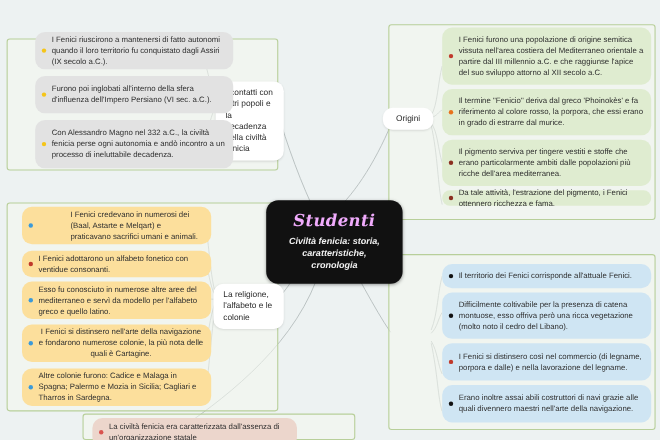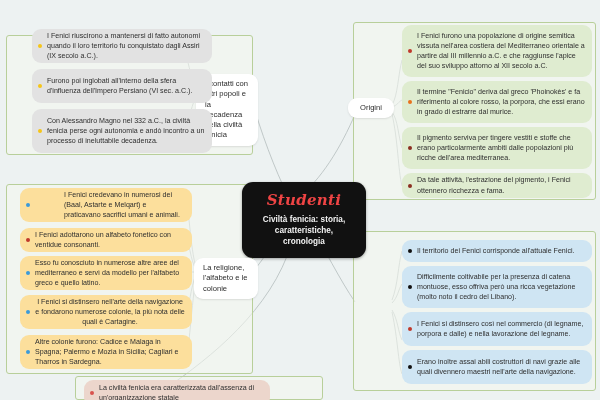--- a/index.html
+++ b/index.html
@@ -39,25 +39,26 @@
     padding: 9px 14px 11px 14px;
     box-shadow: 0 1px 3px rgba(0,0,0,0.35);
   }
   .root-title {
     font-family: "DejaVu Serif", serif;
     font-style: italic;
     font-weight: bold;
     font-size: 15px;
     letter-spacing: 0.3px;
     margin-bottom: 5px;
-    color: #ef4444;
+    color: #f0abfc;
   }
   .root-sub {
     font-size: 8.2px;
     font-weight: bold;
+    font-style: italic;
     line-height: 1.35;
     color: #f2f2f2;
   }
 
   
   .pill {
     position: absolute;
     background: #ffffff;
     border-radius: 9px;
     padding: 5px 9px;
@@ -172,21 +173,21 @@
     <span class="txt">I Fenici furono una popolazione di origine semitica vissuta nell'area costiera del Mediterraneo orientale a partire dal III millennio a.C. e che raggiunse l'apice del suo sviluppo attorno al XII secolo a.C.</span>
   </div>
   <div class="leaf green" style="left:402px; top:81px; width:190px; height:42px;">
     <span class="bullet b-orange"></span>
     <span class="txt">Il termine "Fenicio" deriva dal greco 'Phoinokès' e fa riferimento al colore rosso, la porpora, che essi erano in grado di estrarre dal murice.</span>
   </div>
   <div class="leaf green" style="left:402px; top:127px; width:190px; height:42px;">
     <span class="bullet b-darkred"></span>
     <span class="txt">Il pigmento serviva per tingere vestiti e stoffe che erano particolarmente ambiti dalle popolazioni più ricche dell'area mediterranea.</span>
   </div>
-  <div class="leaf green" style="left:402px; top:173px; width:190px; height:25px;">
+  <div class="leaf green" style="left:402px; top:173px; width:190px; height:14px;">
     <span class="bullet b-darkred"></span>
     <span class="txt">Da tale attività, l'estrazione del pigmento, i Fenici ottennero ricchezza e fama.</span>
   </div>
 
   <div class="leaf blue" style="left:402px; top:240px; width:190px; height:22px;">
     <span class="bullet b-black"></span>
     <span class="txt">Il territorio dei Fenici corrisponde all'attuale Fenici.</span>
   </div>
   <div class="leaf blue" style="left:402px; top:266px; width:190px; height:42px;">
     <span class="bullet b-black"></span>

